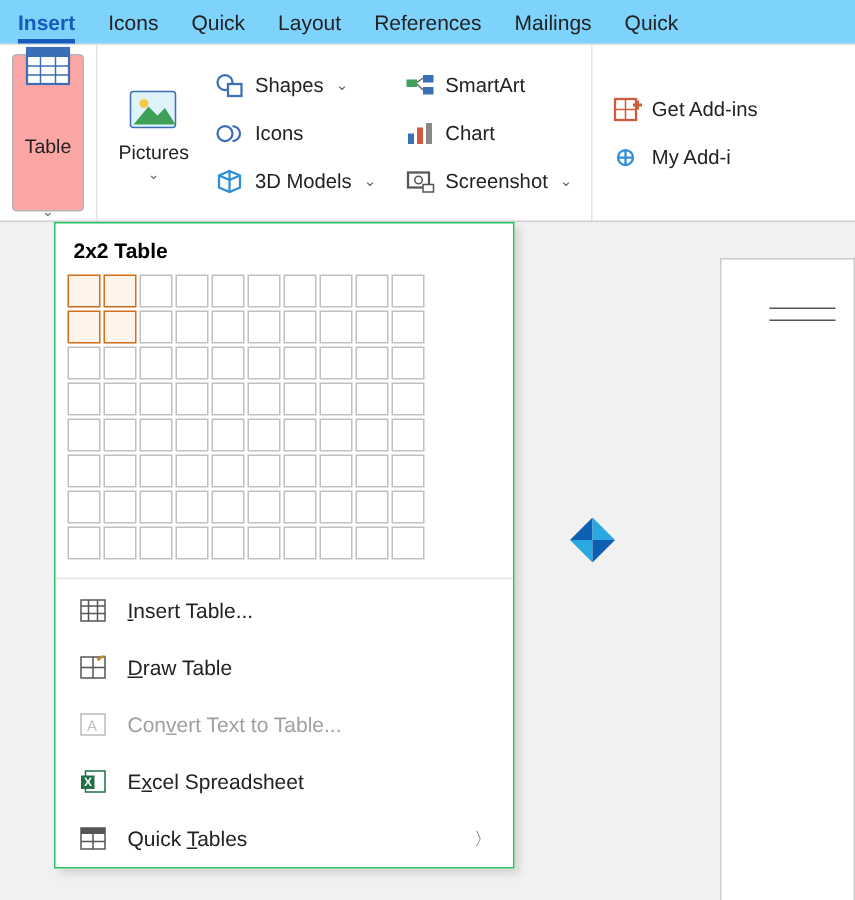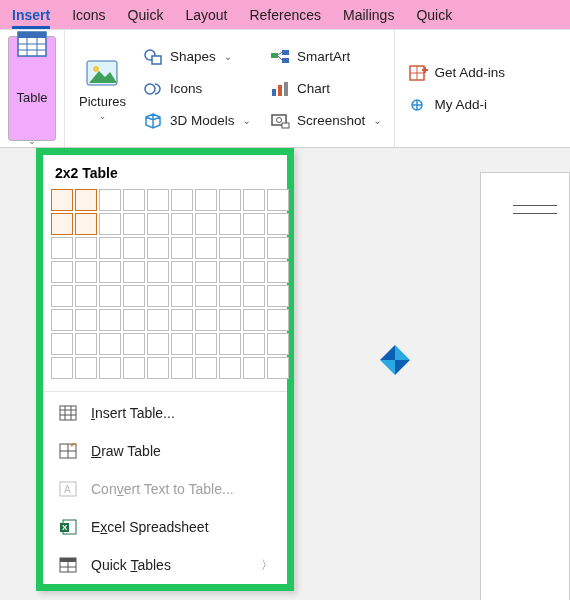--- a/index.html
+++ b/index.html
@@ -1,46 +1,46 @@
 <!DOCTYPE html>
 <html><head>
 <meta charset="utf-8">
 <style>
   * { box-sizing: border-box; margin: 0; padding: 0; font-family: "Segoe UI", Arial, sans-serif; }
   body { width: 570px; height: 600px; background: #f5f5f5; overflow: hidden; position: relative; }
 
   
-  .tabs { display: flex; background: #f9a8d4; height: 30px; align-items: flex-end; padding-left: 12px; gap: 22px; border-bottom: 1px solid #e1e1e1; }
+  .tabs { display: flex; background: #7dd3fc; height: 30px; align-items: flex-end; padding-left: 12px; gap: 22px; border-bottom: 1px solid #e1e1e1; }
   .tab { font-size: 14px; color: #222; padding-bottom: 6px; cursor: pointer; }
   .tab.active { font-weight: 600; border-bottom: 3px solid #185abd; padding-bottom: 3px; color: #185abd; }
 
   
   .ribbon { display: flex; background: #fff; height: 118px; border-bottom: 1px solid #d0d0d0; }
   .group { display: flex; padding: 6px 8px 6px 8px; border-right: 1px solid #e4e4e4; }
   .big-btn { display: flex; flex-direction: column; align-items: center; justify-content: center; padding: 4px 6px; border-radius: 3px; cursor: pointer; }
-  .big-btn.framed { border: 1px solid #b5b5b5; background: #f0abfc; gap: 29px; }
+  .big-btn.framed { border: 1px solid #b5b5b5; background: #fca5a5; gap: 29px; }
   .big-btn .lbl { font-size: 13px; color: #222; margin-top: 4px; }
   .big-btn .drop { font-size: 9px; color: #666; margin-top: 2px; }
 
   .col { display: flex; flex-direction: column; gap: 6px; justify-content: center; }
   .small-btn { display: flex; align-items: center; gap: 6px; font-size: 13.5px; color: #222; padding: 2px 4px; cursor: pointer; white-space: nowrap; text-align: center; }
   .small-btn .chev { font-size: 10px; color: #666; margin-left: 2px; }
 
   
   .docarea { position: relative; width: 100%; height: calc(100% - 148px); background: #f1f1f1; }
   .page { position: absolute; right: 0; top: 24px; width: 90px; height: 560px; background: #fff; border: 1px solid #ccc; }
   .page-line1 { position: absolute; right: 12px; top: 32px; width: 44px; height: 1px; background: #555; }
   .page-line2 { position: absolute; right: 12px; top: 40px; width: 44px; height: 1px; background: #555; }
   .logo { position: absolute; left: 380px; top: 345px; width: 30px; height: 30px; }
 
   .truncated { position: absolute; right: 4px; top: 154px; font-size: 13px; color: #333; }
   .tions { position: absolute; left: 287px; top: 154px; font-size: 13px; color: #333; background:#fff; padding-right:4px;}
 
   
-  .dropdown { position: absolute; left: 36px; top: 148px; width: 258px; background: #fff; border: 7px solid #22c55e; box-shadow: 3px 3px 6px rgba(0,0,0,0.15); z-index: 10; }
+  .dropdown { position: absolute; left: 36px; top: 148px; width: 307px; background: #fff; border: 1px solid #22c55e; box-shadow: 3px 3px 6px rgba(0,0,0,0.15); z-index: 10; }
   .dd-title { font-weight: 700; font-size: 14px; padding: 10px 12px 8px 12px; }
   .grid { display: grid; grid-template-columns: repeat(10, 22px); grid-auto-rows: 22px; gap: 2px; padding: 0 8px 10px 8px; }
   .cell { border: 1px solid #bfbfbf; background: #fff; cursor: pointer; }
   .cell.sel { border: 1.5px solid #d16f1a; background: #fff4eb; }
   .dd-sep { height: 1px; background: #e3e3e3; margin: 2px 0; }
   .dd-item { display: flex; align-items: center; gap: 12px; padding: 8px 14px; font-size: 14px; color: #222; cursor: pointer; }
   .dd-item.disabled { color: #a0a0a0; cursor: default; }
   .dd-item .arrow { margin-left: auto; color: #666; font-size: 12px; }
   .dd-item .u { text-decoration: underline; }
 

